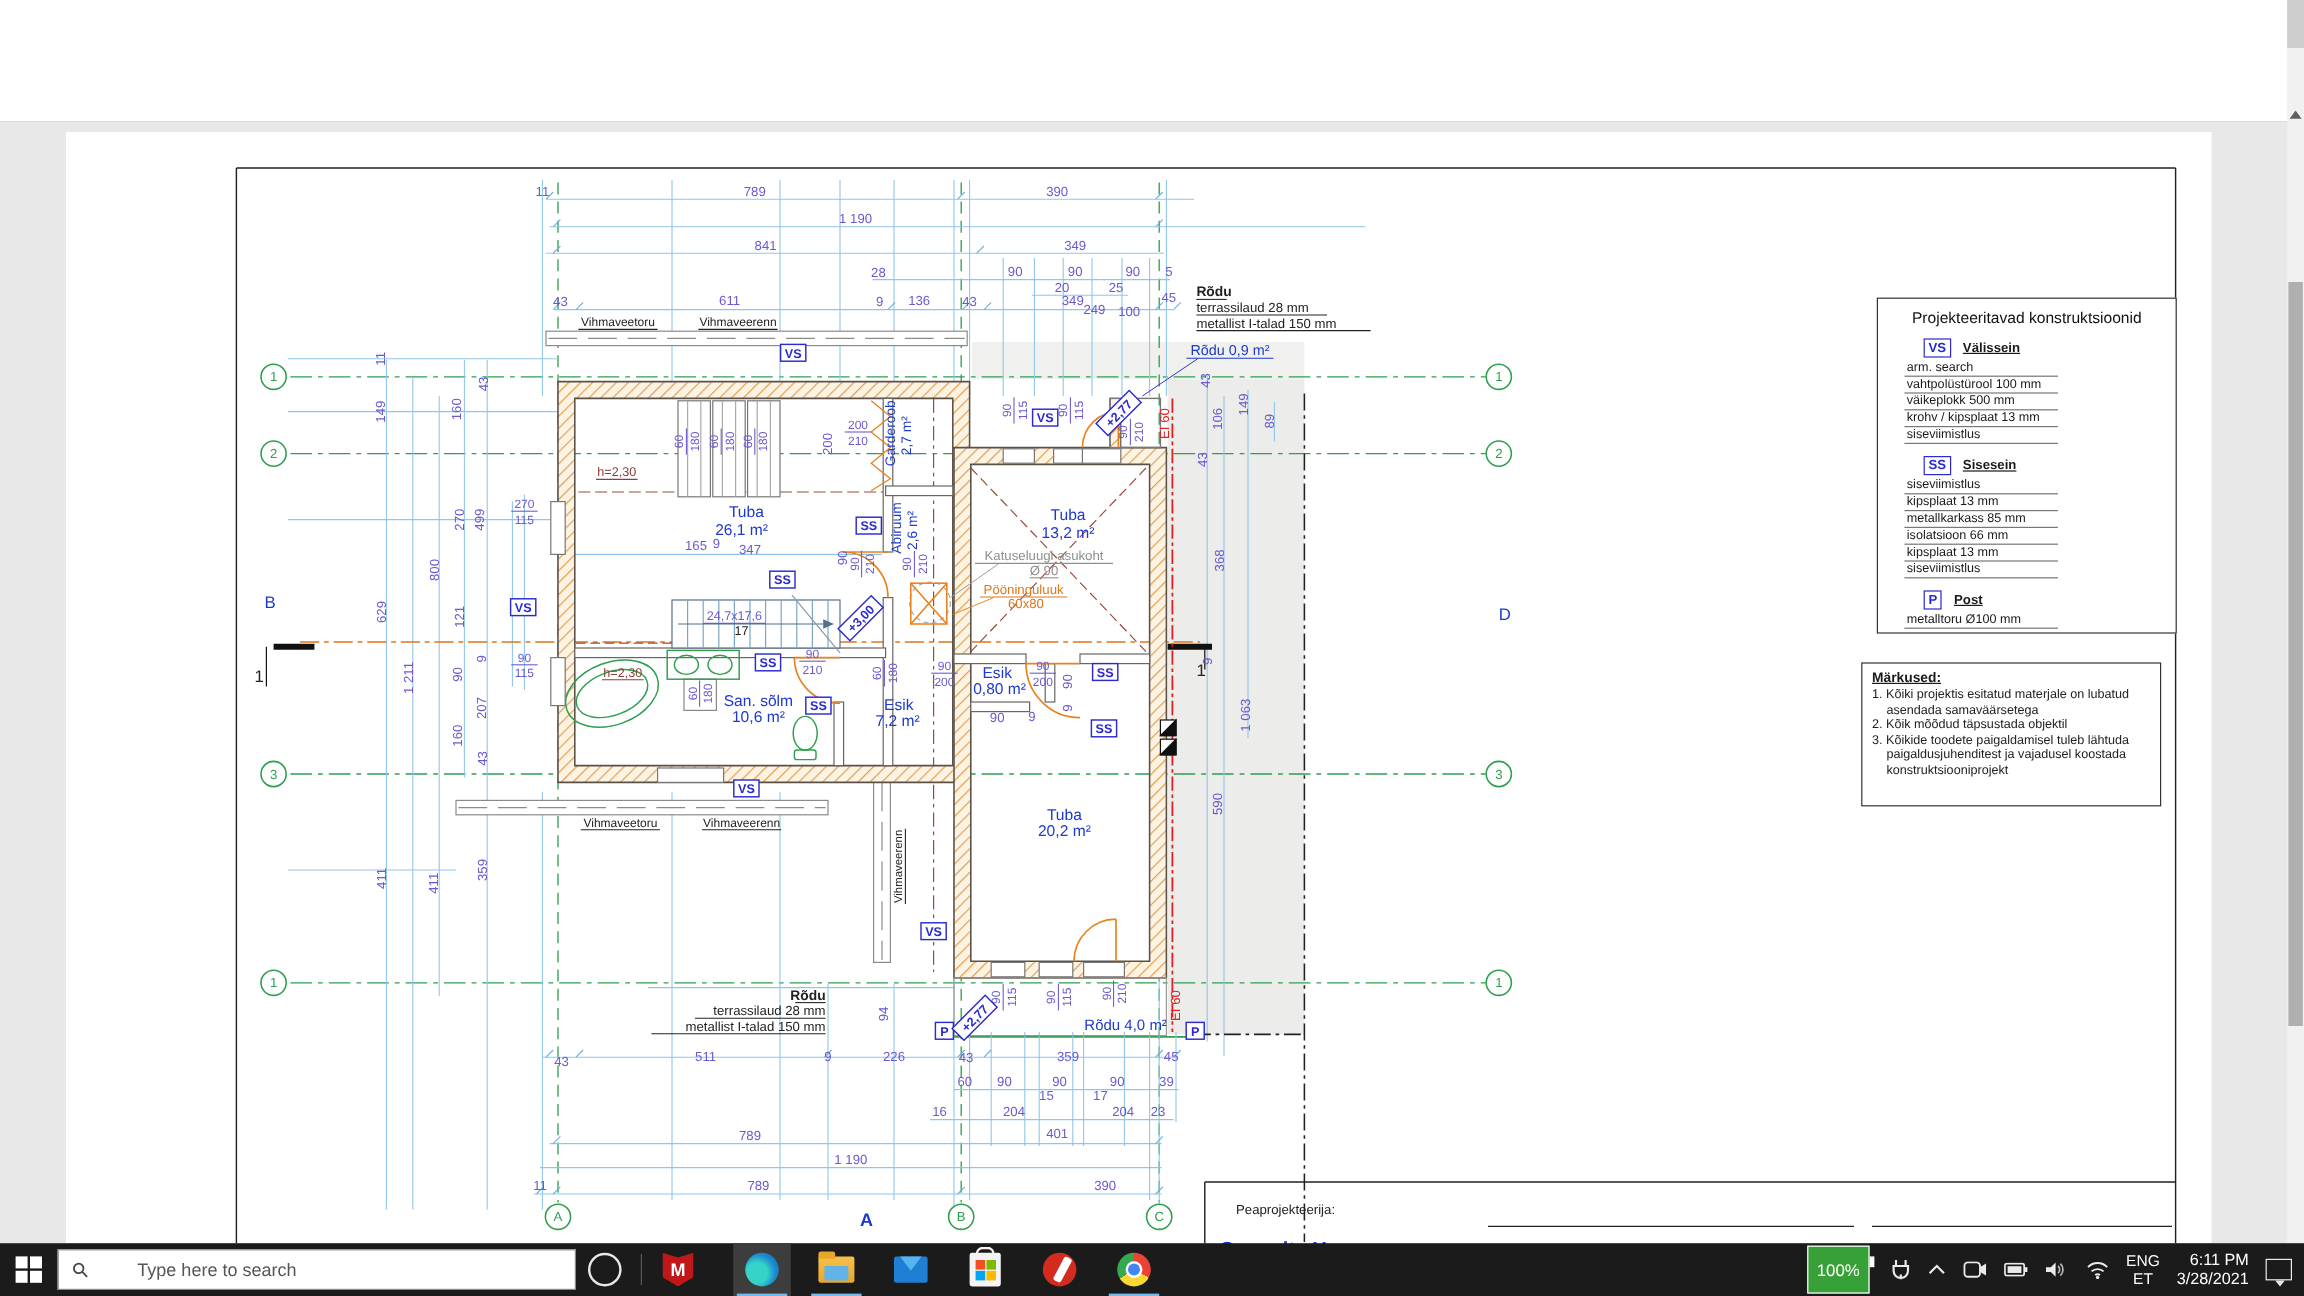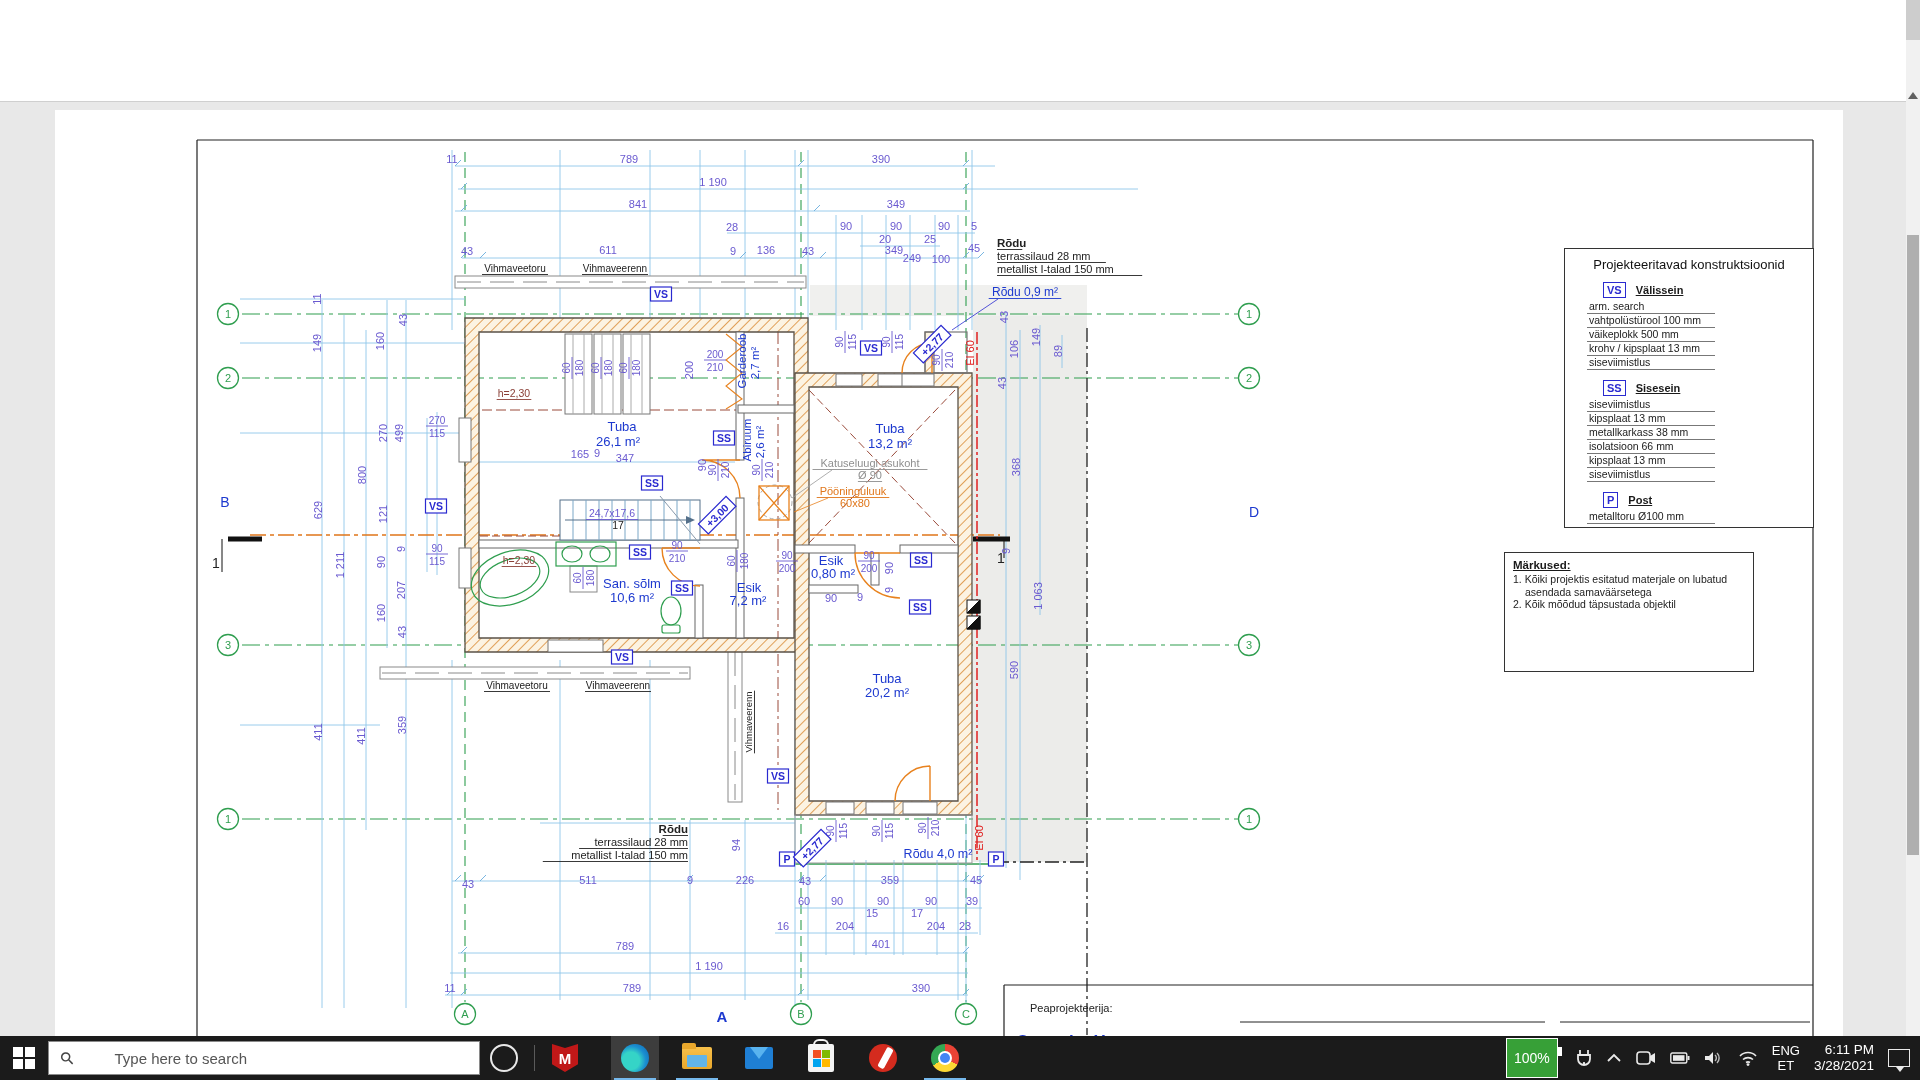--- a/index.html
+++ b/index.html
@@ -14,21 +14,21 @@
   .panelbox{position:absolute;background:#fff;border:1px solid #333;color:#1a1a1a;}
   #legend{left:1564px;top:46px;width:248px;height:278px;}
   #legend h3{margin:8px 6px 6px 6px;font-size:13px;font-weight:400;text-align:center;color:#111;}
   .chiprow{display:flex;align-items:center;gap:10px;margin:10px 0 2px 38px;}
   .chip{border:1.4px solid #2a2ad0;color:#2a2ad0;font-size:11px;font-weight:700;padding:0 3px;line-height:14px;}
   .chiprow .chipname{font-size:11px;font-weight:700;text-decoration:underline;}
   ul.mat{list-style:none;margin:2px 0 0 0;padding:0 0 0 22px;}
   ul.mat li{font-size:10.5px;line-height:13px;border-bottom:1px solid #777;display:inline-block;
     padding:0 6px 0 2px;margin:0;min-width:120px;}
   ul.mat li{display:block;width:max-content;}
-  #notes{left:1504px;top:350px;width:248px;height:118px;}
+  #notes{left:1551px;top:350px;width:248px;height:118px;}
   #notes .ntitle{font-size:11.5px;font-weight:700;text-decoration:underline;margin:6px 0 2px 8px;}
   #notes ol{margin:0 4px 0 8px;padding:0;list-style:none;}
   #notes li{font-size:10.5px;line-height:12.5px;color:#222;padding-left:12px;text-indent:-12px;}
   
   #scrollbar{position:absolute;right:0;top:0;width:14px;height:1036px;background:#f1f1f1;}
   #scrollbar .corner{position:absolute;top:0;left:0;width:14px;height:40px;background:#cdcdcd;}
   #scrollbar .arrow{position:absolute;top:92px;left:2px;width:0;height:0;
     border-left:5px solid transparent;border-right:5px solid transparent;border-bottom:7px solid #606060;}
   #scrollbar .thumb{position:absolute;top:235px;left:1px;width:12px;height:620px;background:#afafaf;}
   
@@ -604,40 +604,41 @@
           <li>krohv / kipsplaat 13 mm</li>
           <li>siseviimistlus</li>
         </ul>
         <div class="chiprow">
           <span class="chip">SS</span>
           <span class="chipname">Sisesein</span>
         </div>
         <ul class="mat">
           <li>siseviimistlus</li>
           <li>kipsplaat 13 mm</li>
-          <li>metallkarkass 38 mm</li>
+          <li>metallkarkass 85 mm</li>
           <li>isolatsioon 66 mm</li>
           <li>kipsplaat 13 mm</li>
           <li>siseviimistlus</li>
         </ul>
         <div class="chiprow">
           <span class="chip">P</span>
           <span class="chipname">Post</span>
         </div>
         <ul class="mat">
           <li>metalltoru Ø100 mm</li>
         </ul>
       </div>
   </div>
 
   <div id="notes" class="panelbox" style="top:552px;">
     <div class="ntitle">Märkused:</div>
     <ol id="notes-list">
         <li>1. Kõiki projektis esitatud materjale on lubatud asendada samaväärsetega</li>
         <li>2. Kõik mõõdud täpsustada objektil</li>
+        <li>3. Kõikide toodete paigaldamisel tuleb lähtuda paigaldusjuhenditest ja vajadusel koostada konstruktsiooniprojekt</li>
       </ol>
   </div>
 
   <div id="scrollbar">
     <div class="corner"></div>
     <div class="arrow"></div>
     <div class="thumb"></div>
   </div>
 
   <div id="taskbar">

